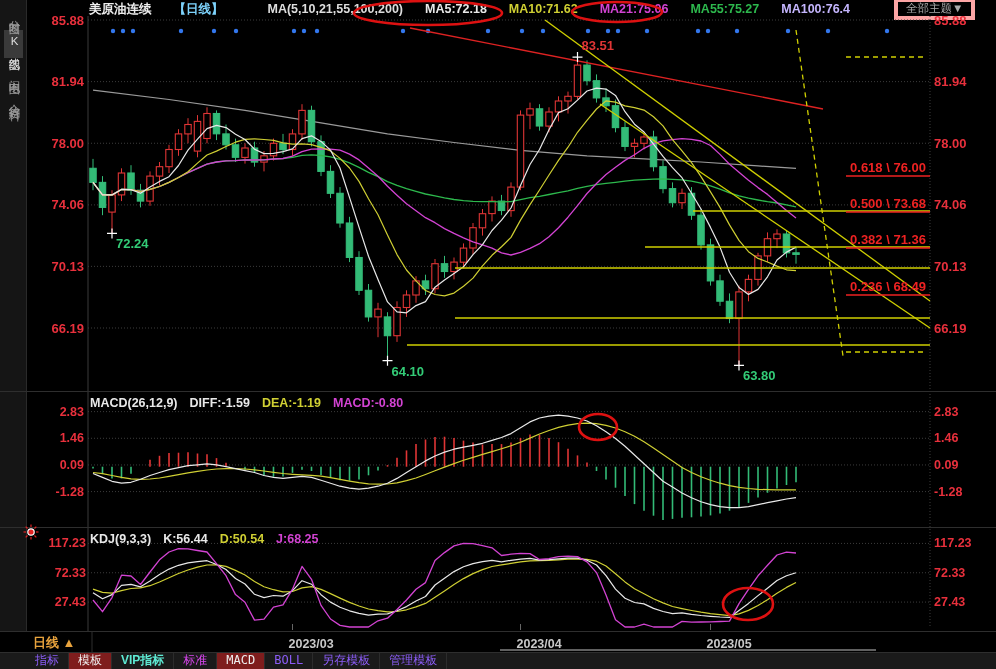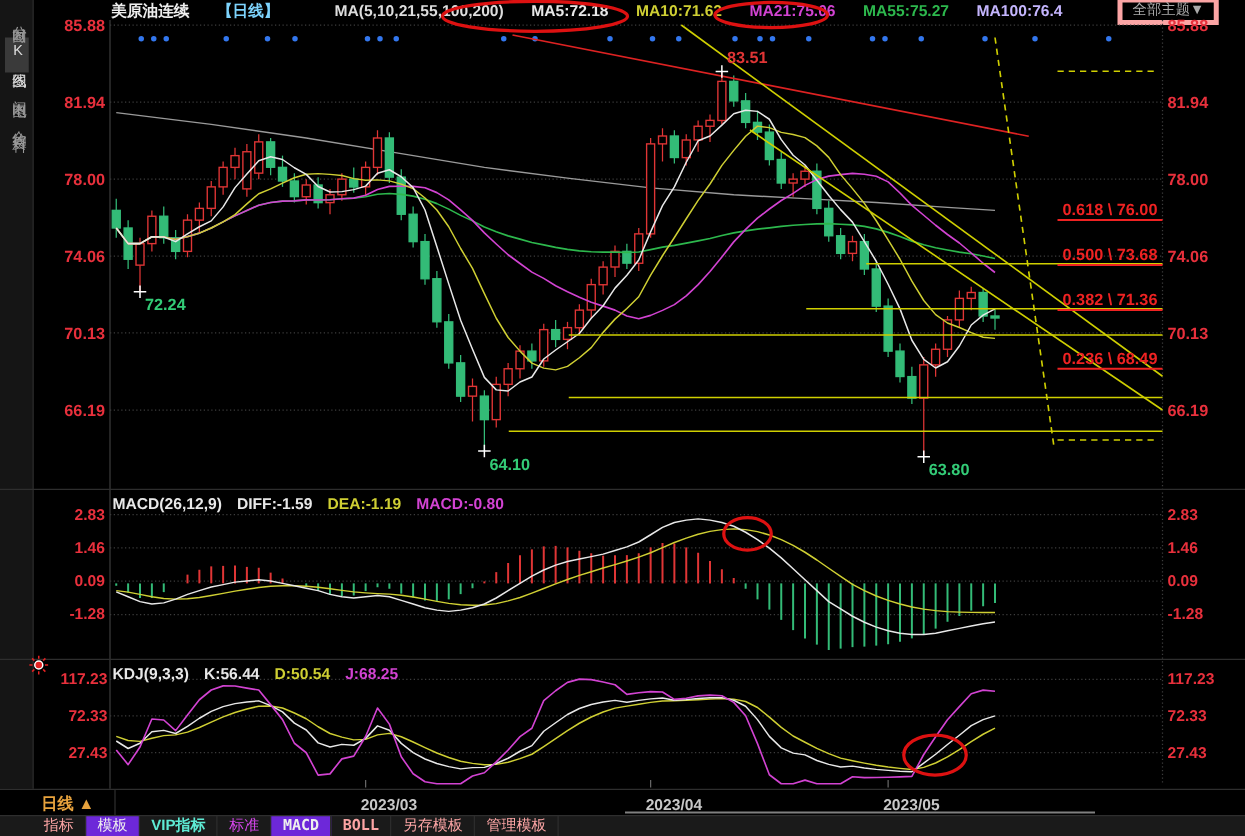--- a/index.html
+++ b/index.html
@@ -19,25 +19,25 @@
             line-height:12px;text-align:center;font-weight:normal;}
   #sidebar{position:absolute;left:0;top:0;width:27px;height:631px;background:#151515;
            border-right:1px solid #2a2a2a;box-sizing:border-box;padding-top:4px;z-index:1;}
   .side-item{writing-mode:vertical-rl;text-orientation:upright;margin:2px auto 8px auto;
              color:#999;font-size:11.5px;letter-spacing:2px;padding:5px 1px;width:19px;
              text-align:center;box-sizing:border-box;}
   .side-item.active{background:#3a3a3a;color:#ddd;}
   #tabsrow{position:absolute;left:0;top:652px;width:996px;height:17px;background:#1a1a1a;
            display:flex;align-items:center;font-size:12px;padding-left:26px;
            box-sizing:border-box;z-index:1;}
-  .tab{padding:0 9px;height:17px;line-height:17px;color:#fca5a5;border-right:1px solid #2c2c2c;}
-  .tab.active{background:#6d28d9;color:#eee;}
+  .tab{padding:0 9px;height:17px;line-height:17px;color:#8b5cf6;border-right:1px solid #2c2c2c;}
+  .tab.active{background:#7f1d1d;color:#eee;}
   .tab.vip{color:#5eead4;font-weight:bold;}
   .tab.light{color:#d946ef;}
-  .tab.mono{font-family:"DejaVu Sans Mono",monospace;font-weight:bold;}
+  .tab.mono{font-family:"DejaVu Sans Mono",monospace;font-weight:normal;}
   #chart{position:absolute;left:0;top:0;z-index:5;pointer-events:none;}
 </style>
 </head>
 <body>
 
 <div id="topbar">
   <span class="t-title">美原油连续</span>
   <span class="t-period">【日线】</span>
   <svg width="15" height="13">
     <rect x="0.5" y="0.5" width="14" height="12" fill="#16335e" stroke="#4a6fb5"></rect>

